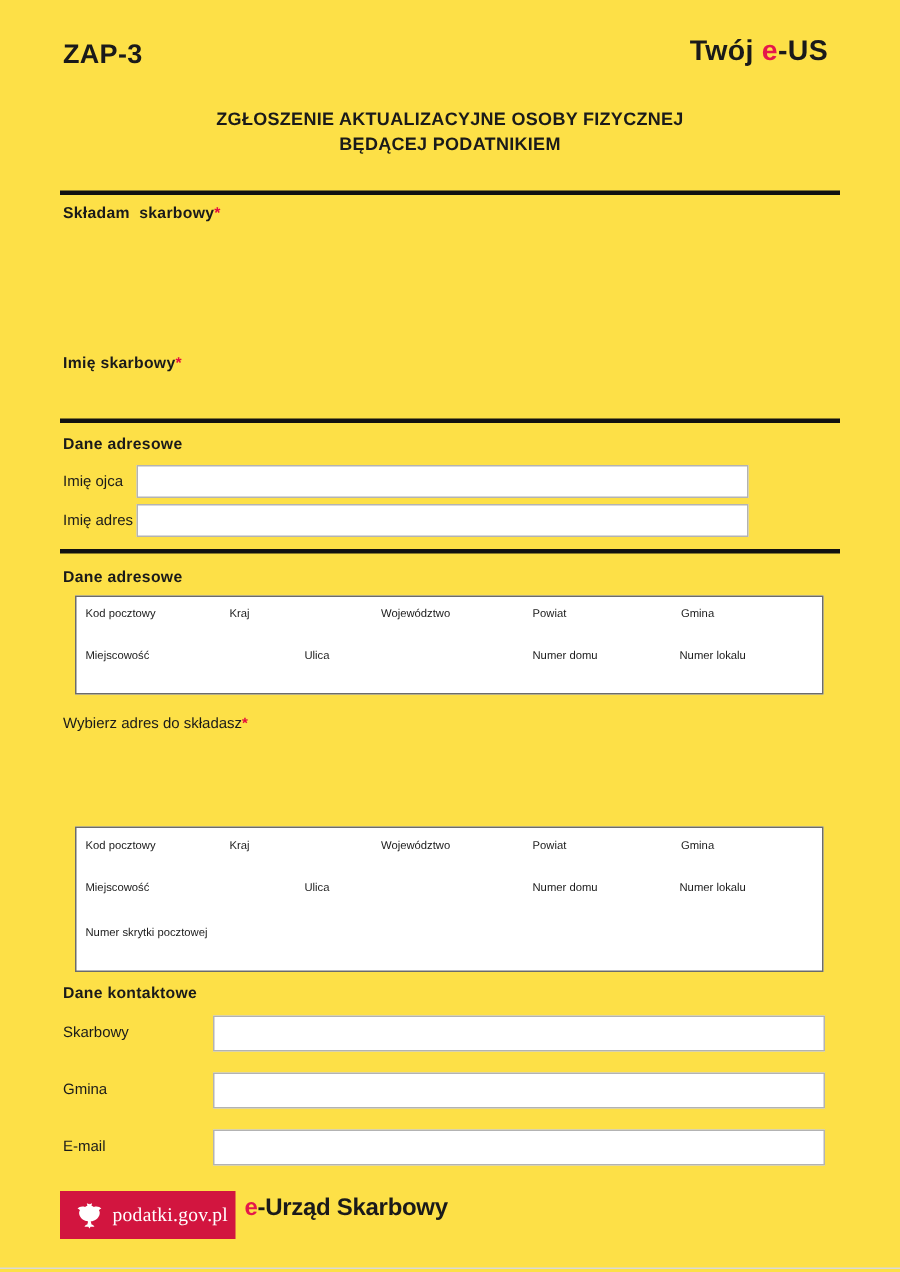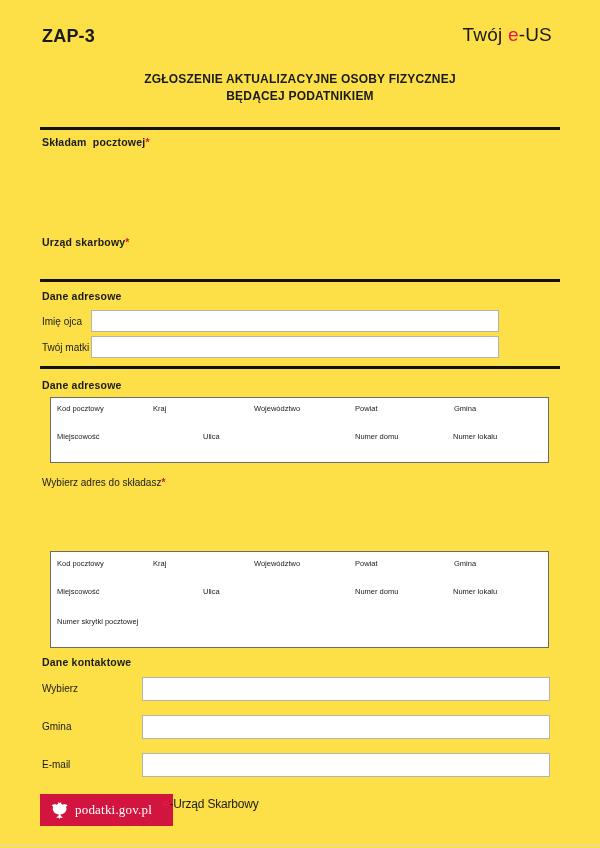--- a/index.html
+++ b/index.html
@@ -2,64 +2,64 @@
 <html><head>
 <meta charset="utf-8">
 <style>
   html,body{margin:0;padding:0;background:#fff;}
   .page{
     position:relative;width:600px;height:848px;background:#fde047;overflow:hidden;
     font-family:"Liberation Sans",sans-serif;color:#1a1a1a;
   }
   .abs{position:absolute;}
   .form-code{font-size:18px;font-weight:bold;letter-spacing:.2px;}
-  .logo{font-size:19px;font-weight:normal;letter-spacing:.2px;}
+  .logo{font-size:19px;font-weight:bold;letter-spacing:.2px;}
   .red{color:#e5174b;}
   .title{left:0;width:600px;text-align:center;font-size:12px;font-weight:bold;letter-spacing:.2px;}
   .rule{left:40px;width:520px;height:2.5px;background:#111;}
   .lbl-b{font-size:10.5px;font-weight:bold;letter-spacing:.2px;white-space:pre;}
   .lbl{font-size:10px;}
   .req{color:#e40a3e;font-weight:bold;}
   .txt{box-sizing:border-box;border:1px solid #b3b3b3;background:#fff;font-family:"Liberation Sans",sans-serif;
        font-size:10px;padding:2px 5px;outline:none;}
   .addr-box{box-sizing:border-box;border:1px solid #6b6b6b;background:#fff;}
   .cell{position:absolute;font-size:7.5px;color:#1a1a1a;white-space:nowrap;}
   .badge{display:flex;align-items:center;background:#d2153f;color:#fff;
-         width:133px;height:32px;box-sizing:border-box;padding-left:9px;}
+         width:117px;height:32px;box-sizing:border-box;padding-left:9px;}
   .badge-text{font-family:"Liberation Serif",serif;font-size:13px;margin-left:6px;letter-spacing:.2px;}
-  .brand{font-size:12px;font-weight:normal;letter-spacing:-.2px;}
+  .brand{font-size:16px;font-weight:bold;letter-spacing:-.2px;}
   .bottom-line{left:0;width:600px;height:1px;background:#d8d8d8;}
 </style>
 </head>
 <body>
 
 <div class="page">
 
   <div class="abs form-code" style="left:42px;top:26px">ZAP-3</div>
 
   <div class="abs logo" style="top:24px;right:48px"><span>Twój </span><span class="red">e</span><span>-US</span></div>
 
   <div class="abs title" style="top:72px">ZGŁOSZENIE AKTUALIZACYJNE OSOBY FIZYCZNEJ</div>
   <div class="abs title" style="top:89px">BĘDĄCEJ PODATNIKIEM</div>
 
   <div class="abs rule" style="top:127px"></div>
 
-  <div class="abs lbl-b" style="left:42px;top:136px"><span>Składam  pocztowej</span><span class="req">*</span></div>
+  <div class="abs lbl-b" style="left:42px;top:136px"><span>Składam  skarbowy</span><span class="req">*</span></div>
 
 
-  <div class="abs lbl-b" style="left:42px;top:236px"><span>Urząd skarbowy</span><span class="req">*</span></div>
+  <div class="abs lbl-b" style="left:42px;top:236px"><span>Imię skarbowy</span><span class="req">*</span></div>
 
   <div class="abs rule" style="top:279px"></div>
 
   <div class="abs lbl-b" style="left:42px;top:290px">Dane adresowe</div>
 
   <div class="abs lbl" style="left:42px;top:316px">Imię ojca</div>
   <input class="abs txt" style="left: 91px; top: 310px; width: 408px; height: 22px;" value="">
 
-  <div class="abs lbl" style="left:42px;top:342px">Twój matki</div>
+  <div class="abs lbl" style="left:42px;top:342px">Imię adres</div>
   <input class="abs txt" style="left: 91px; top: 336px; width: 408px; height: 22px;" value="">
 
   <div class="abs rule" style="top:366px"></div>
 
   <div class="abs lbl-b" style="left:42px;top:379px">Dane adresowe</div>
 
   <div class="abs addr-box" style="left:50px;top:397px;width:499px;height:66px">
     <span class="cell" style="left:6px;top:6px">Kod pocztowy</span>
     <span class="cell" style="left:102px;top:6px">Kraj</span>
     <span class="cell" style="left:203px;top:6px">Województwo</span>
@@ -81,21 +81,21 @@
     <span class="cell" style="left:403px;top:7px">Gmina</span>
     <span class="cell" style="left:6px;top:35px">Miejscowość</span>
     <span class="cell" style="left:152px;top:35px">Ulica</span>
     <span class="cell" style="left:304px;top:35px">Numer domu</span>
     <span class="cell" style="left:402px;top:35px">Numer lokalu</span>
     <span class="cell" style="left:6px;top:65px">Numer skrytki pocztowej</span>
   </div>
 
   <div class="abs lbl-b" style="left:42px;top:656px">Dane kontaktowe</div>
 
-  <div class="abs lbl" style="left:42px;top:683px">Wybierz</div>
+  <div class="abs lbl" style="left:42px;top:683px">Skarbowy</div>
   <input class="abs txt" style="left: 142px; top: 677px; width: 408px; height: 24px;" value="">
 
   <div class="abs lbl" style="left:42px;top:721px">Gmina</div>
   <input class="abs txt" style="left: 142px; top: 715px; width: 408px; height: 24px;" value="">
 
   <div class="abs lbl" style="left:42px;top:759px">E-mail</div>
   <input class="abs txt" style="left: 142px; top: 753px; width: 408px; height: 24px;" value="">
 
   <div class="abs badge" style="left:40px;top:794px">
     <span style="display:inline-flex">

